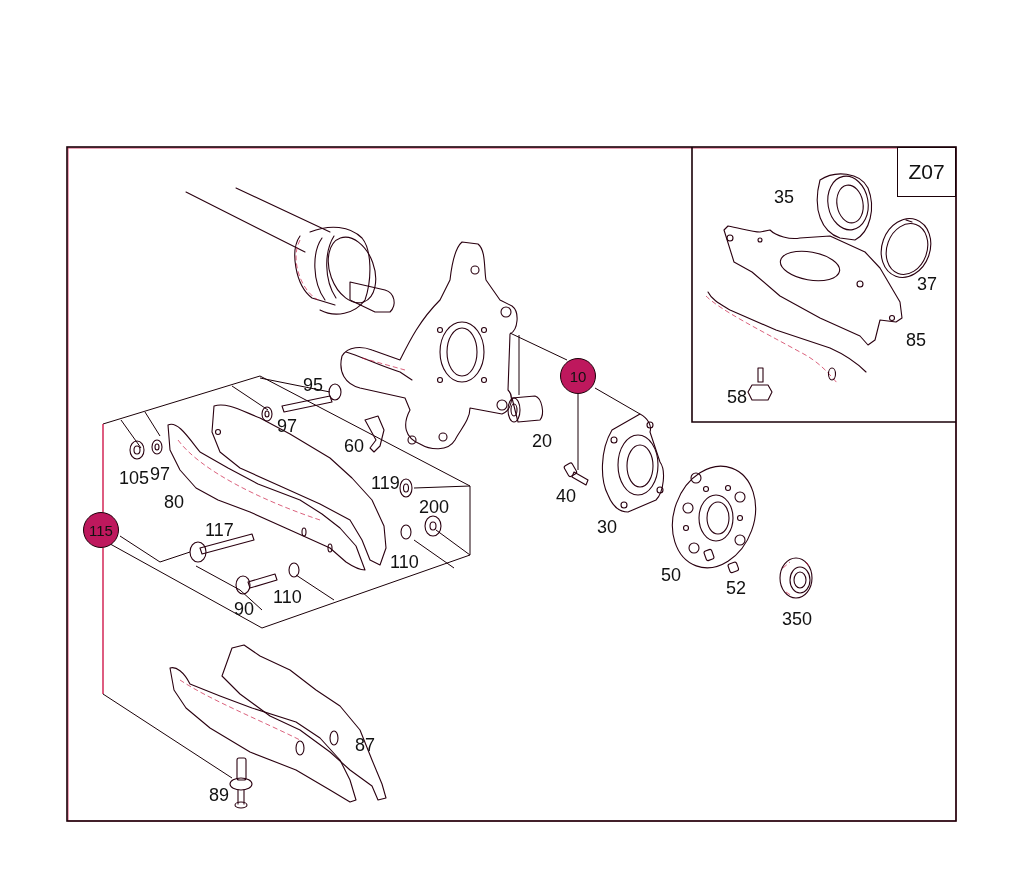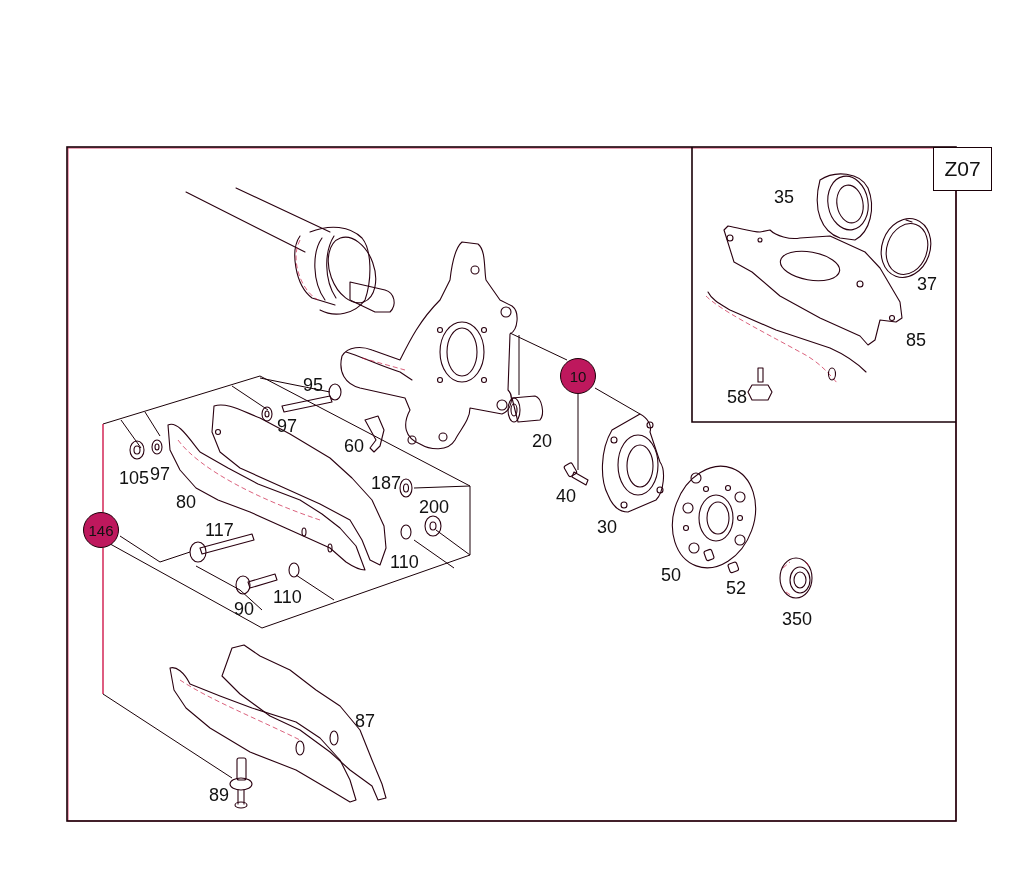--- a/index.html
+++ b/index.html
@@ -9,23 +9,23 @@
     .ln { fill: none; stroke: #2a0010; stroke-width: 1.1; stroke-linejoin: round; stroke-linecap: round; }
     .ln2 { fill: none; stroke: #c8163e; stroke-width: 0.8; stroke-dasharray: 5 3; opacity: 0.85; }
     .frame { fill: none; stroke: #1a0008; stroke-width: 1.6; }
     .frame-red { fill: none; stroke: #d0184a; stroke-width: 0.8; }
     .lead { stroke: #1a0008; stroke-width: 1; fill: none; }
     .lead-red { stroke: #d0184a; stroke-width: 1.4; fill: none; }
     .lbl { position: absolute; font-size: 18px; color: #111; line-height: 1; white-space: nowrap; }
     .bubble { position: absolute; border: 1.4px solid #1a0008; border-radius: 50%;
               width: 36px; height: 36px; display: flex; align-items: center; justify-content: center;
               font-size: 15px; color: #111; background: #be185d; box-sizing: border-box; }
-    .zbox { position: absolute; left: 897px; top: 147px; width: 59px; height: 44px;
+    .zbox { position: absolute; left: 897px; top: 147px; width: 59px; height: 50px;
             border: 1.4px solid #1a0008; box-sizing: border-box; font-size: 21px;
-            display: flex; align-items: center; justify-content: center; color: #111; background: #fff; margin-left: 36px; }
+            display: flex; align-items: center; justify-content: center; color: #111; background: #fff; }
   </style>
 </head>
 <body>
 
 <svg id="diagram" viewBox="0 0 1024 871" xmlns="http://www.w3.org/2000/svg">
 
   <g>
     <rect class="frame-red" x="68" y="148" width="888" height="673"></rect>
     <rect class="frame" x="67" y="147" width="889" height="674"></rect>
   </g>
@@ -219,40 +219,40 @@
     <ellipse class="ln" cx="198" cy="552" rx="8" ry="10"></ellipse>
 
     <path class="ln" d="M248 582 L275 574 L277 580 L250 588 Z"></path>
     <ellipse class="ln" cx="243" cy="585" rx="7" ry="9"></ellipse>
 
     <ellipse class="ln" cx="294" cy="570" rx="5" ry="7"></ellipse>
   </g>
 </svg>
 
 <div class="bubble" style="left:560px;top:358px;">10</div>
-<div class="bubble" style="left:83px;top:512px;">146</div>
+<div class="bubble" style="left:83px;top:512px;">115</div>
 
 <div class="zbox">Z07</div>
 
 <span class="lbl" style="left:532px;top:432px;">20</span>
 <span class="lbl" style="left:597px;top:518px;">30</span>
 <span class="lbl" style="left:774px;top:188px;">35</span>
 <span class="lbl" style="left:917px;top:275px;">37</span>
 <span class="lbl" style="left:556px;top:487px;">40</span>
 <span class="lbl" style="left:661px;top:566px;">50</span>
 <span class="lbl" style="left:726px;top:579px;">52</span>
 <span class="lbl" style="left:344px;top:437px;">60</span>
-<span class="lbl" style="left:176px;top:493px;">80</span>
+<span class="lbl" style="left:164px;top:493px;">80</span>
 <span class="lbl" style="left:906px;top:331px;">85</span>
-<span class="lbl" style="left:355px;top:712px;">87</span>
+<span class="lbl" style="left:355px;top:736px;">87</span>
 <span class="lbl" style="left:727px;top:388px;">58</span>
 <span class="lbl" style="left:209px;top:786px;">89</span>
 <span class="lbl" style="left:234px;top:600px;">90</span>
 <span class="lbl" style="left:303px;top:376px;">95</span>
 <span class="lbl" style="left:277px;top:417px;">97</span>
 <span class="lbl" style="left:150px;top:465px;">97</span>
 <span class="lbl" style="left:419px;top:498px;">200</span>
 <span class="lbl" style="left:119px;top:469px;text-align:right;">105</span>
 <span class="lbl" style="left:390px;top:553px;">110</span>
 <span class="lbl" style="left:273px;top:588px;">110</span>
 <span class="lbl" style="left:205px;top:521px;">117</span>
-<span class="lbl" style="left:371px;top:474px;">187</span>
+<span class="lbl" style="left:371px;top:474px;">119</span>
 <span class="lbl" style="left:782px;top:610px;">350</span>
 
 </body></html>

